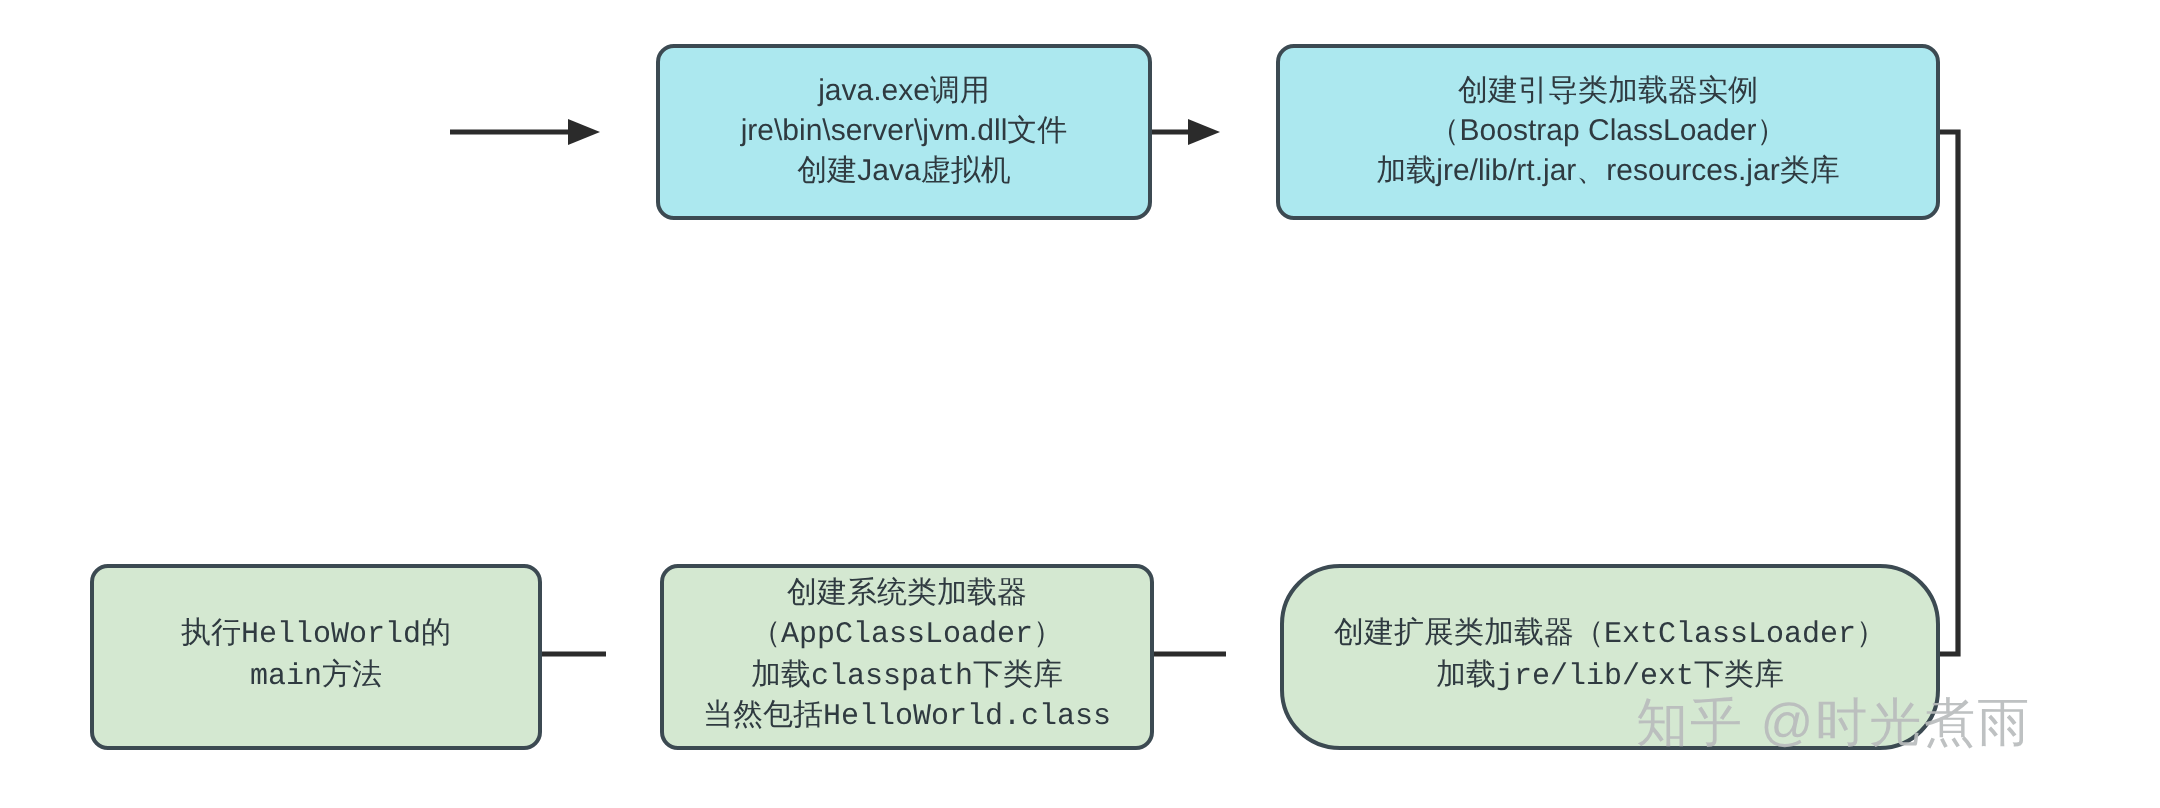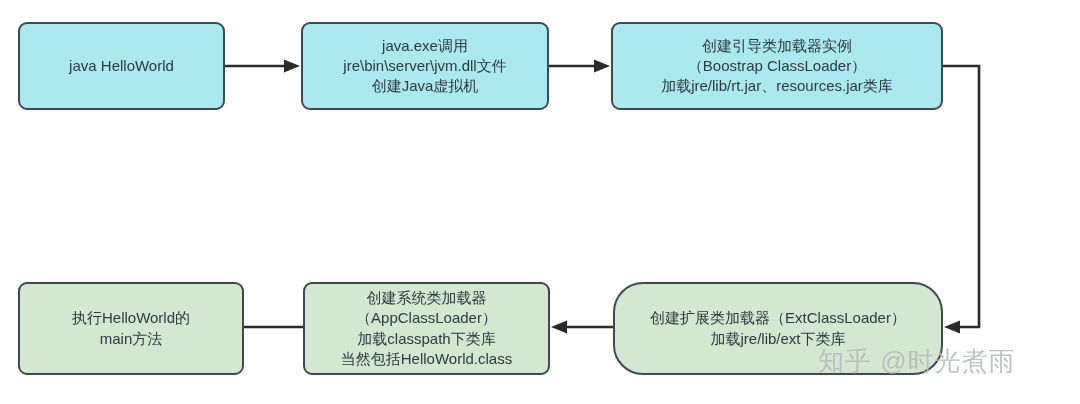--- a/index.html
+++ b/index.html
@@ -24,23 +24,24 @@
     border-radius: 9px;
     display: flex;
     align-items: center;
     justify-content: center;
     text-align: center;
     color: #2f3a40;
     font-size: 15px;
     line-height: 1.34;
     padding: 4px 8px;
     white-space: pre-line;
+    margin-left: 27px;
   }
   .node.cyan { background: #ace8ef; }
-  .node.green { background: #d4e8d1; }
+  .node.green { background: #d4e8d1; font-family: Liberation Mono, monospace; }
 
   .edge-svg {
     position: absolute;
     left: 0;
     top: 0;
     width: 1080px;
     height: 404px;
     pointer-events: none;
   }
   .edge-path {
@@ -97,21 +98,20 @@
       <path class="edge-path" d="M 613 327 L 564 327"></path>
       <polygon class="edge-head" points="551,327 567,320.5 567,333.5"></polygon>
     </g>
 
     <g>
       <path class="edge-path" d="M 303 327 L 240 327"></path>
       <polygon class="edge-head" points="226,327 242,320.5 242,333.5"></polygon>
     </g>
   </svg>
 
-  <div class="node cyan" style="left:18px; top:22px; width:207px; height:88px;">java HelloWorld</div>
 
   <div class="node cyan" style="left:301px; top:22px; width:248px; height:88px;">java.exe调用
 jre\bin\server\jvm.dll文件
 创建Java虚拟机</div>
 
   <div class="node cyan" style="left:611px; top:22px; width:332px; height:88px;">创建引导类加载器实例
 （Boostrap ClassLoader）
 加载jre/lib/rt.jar、resources.jar类库</div>
 
   <div class="node green" style="left:613px; top:282px; width:330px; height:93px;border-radius:30px;">创建扩展类加载器（ExtClassLoader）

